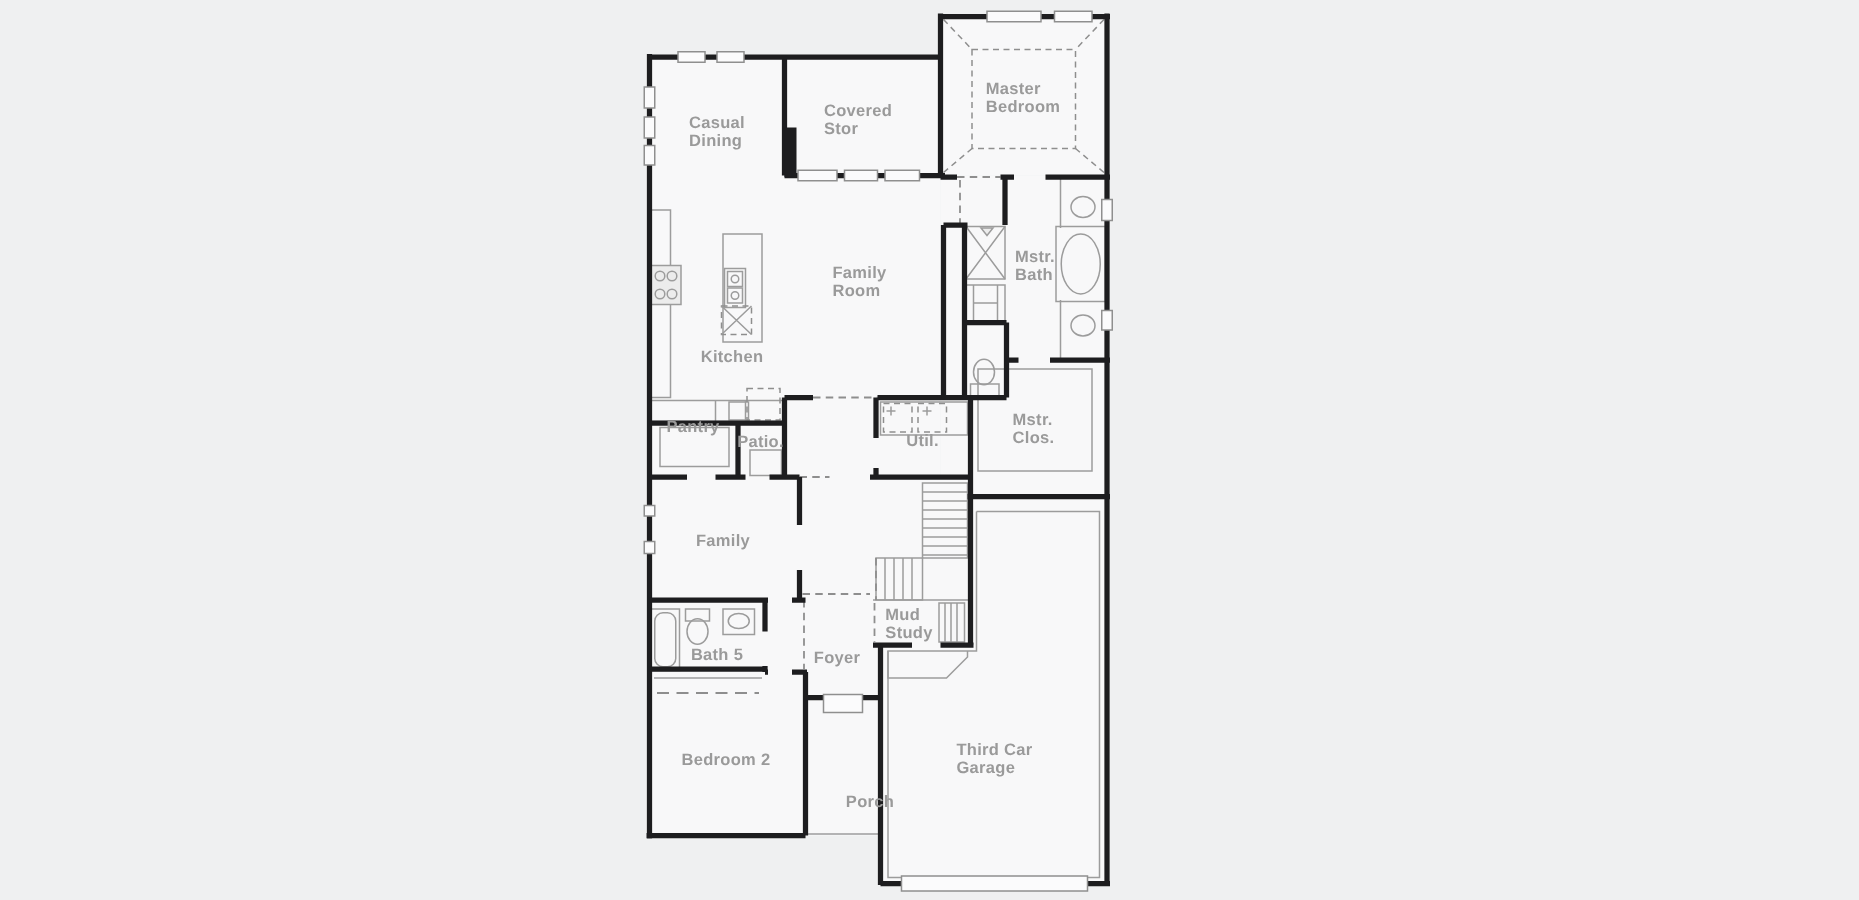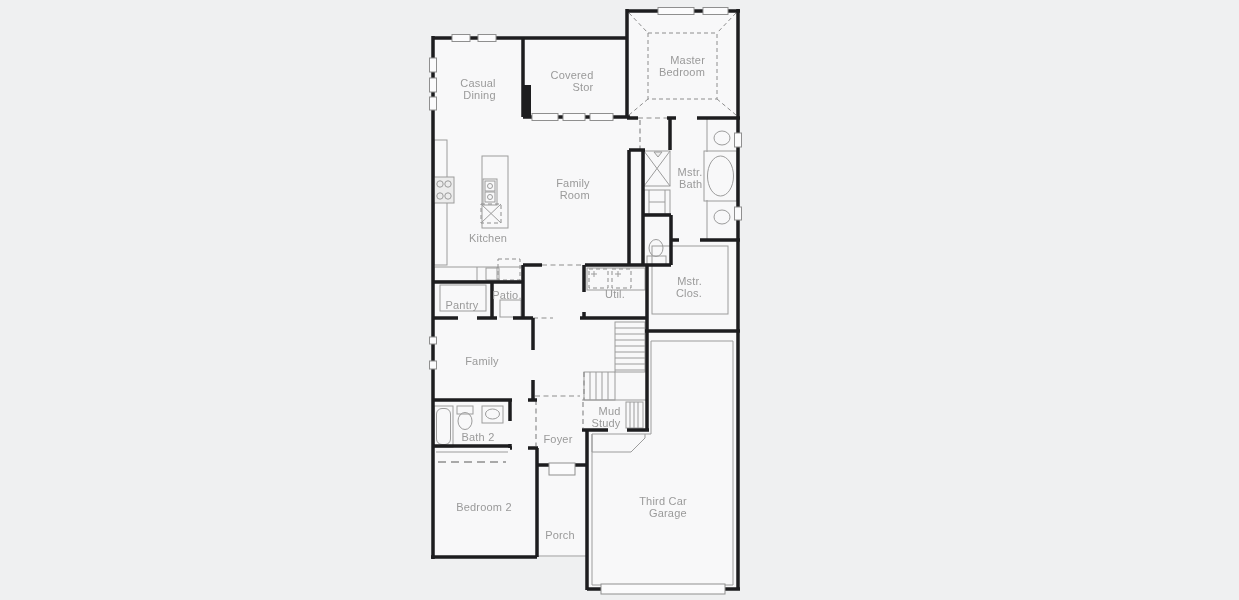--- a/index.html
+++ b/index.html
@@ -19,22 +19,23 @@
   .wallfill{fill:var(--color-wall);stroke:none;}
   .fix{stroke:var(--color-line);stroke-width:1;fill:none;}
   .fixfill{fill:#ececec;stroke:var(--color-line);stroke-width:1;}
   .win{fill:#fbfbfc;stroke:#8f8f8f;stroke-width:1;}
   .dash{stroke:var(--color-dash);stroke-width:1.2;fill:none;stroke-dasharray:5 3.5;}
   .dash2{stroke:var(--color-dash);stroke-width:1;fill:none;stroke-dasharray:4 3;}
   .rod{stroke:var(--color-dash);stroke-width:1.4;fill:none;stroke-dasharray:8 5;}
   .room-label{
     position:absolute;transform:translate(-50%,-50%);
     color:var(--color-label);font-size:11px;line-height:11.5px;
-    text-align:right;white-space:pre-line;letter-spacing:.2px;
+    text-align:left;white-space:pre-line;letter-spacing:.2px;
     pointer-events:none;
+    font-weight:bold;
   }
 </style>
 </head>
 <body>
 
 <div class="canvas">
   <svg class="plan-svg" viewBox="0 0 1239 600">
 
     <g>
       <rect class="floor" x="433" y="38" width="194" height="280"></rect>
@@ -195,25 +196,25 @@
 Stor</div>
   <div class="room-label" style="left:682px;top:66px">Master
 Bedroom</div>
   <div class="room-label" style="left:573px;top:189px">Family
 Room</div>
   <div class="room-label" style="left:488px;top:239px">Kitchen</div>
   <div class="room-label" style="left:690px;top:178px">Mstr.
 Bath</div>
   <div class="room-label" style="left:689px;top:287px">Mstr.
 Clos.</div>
-  <div class="room-label" style="left:462px;top:306px">Pantry</div>
+  <div class="room-label" style="left:462px;top:286px">Pantry</div>
   <div class="room-label" style="left:507px;top:296px">Patio.</div>
   <div class="room-label" style="left:615px;top:295px">Util.</div>
   <div class="room-label" style="left:482px;top:362px">Family</div>
   <div class="room-label" style="left:606px;top:417px">Mud
 Study</div>
-  <div class="room-label" style="left:478px;top:438px">Bath 2</div>
+  <div class="room-label" style="left:478px;top:438px">Bath 5</div>
   <div class="room-label" style="left:558px;top:440px">Foyer</div>
   <div class="room-label" style="left:484px;top:508px">Bedroom 2</div>
-  <div class="room-label" style="left:560px;top:536px">Porch</div>
+  <div class="room-label" style="left:580px;top:536px">Porch</div>
   <div class="room-label" style="left:663px;top:507px">Third Car
 Garage</div>
 </div>
 
 </body></html>

